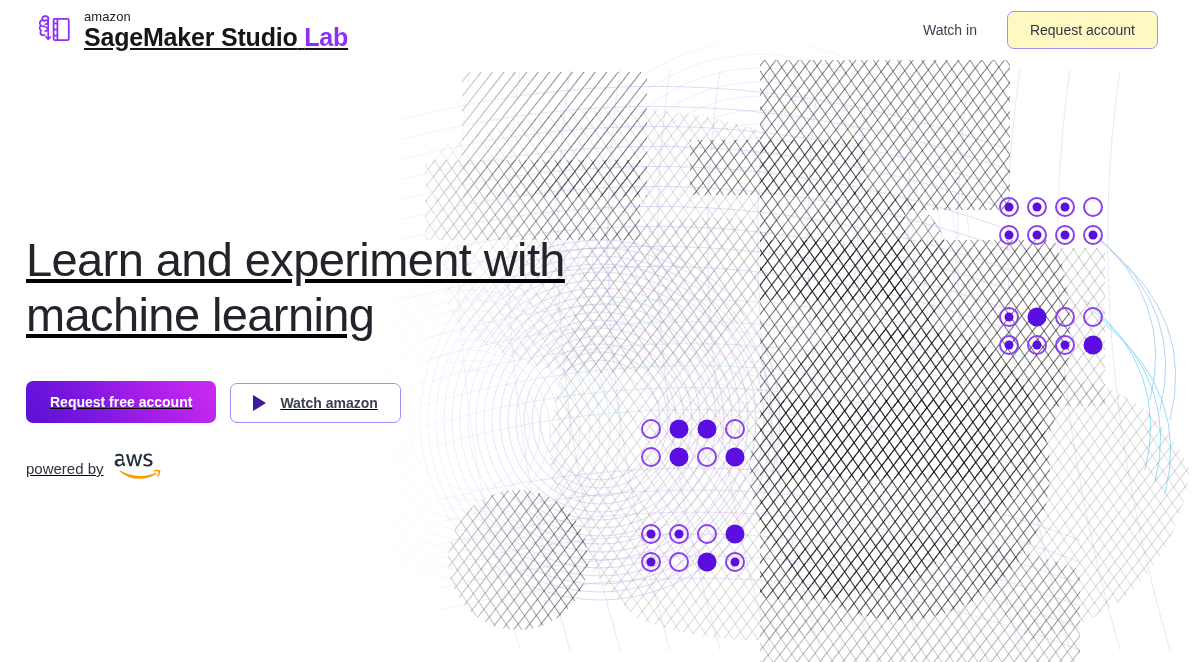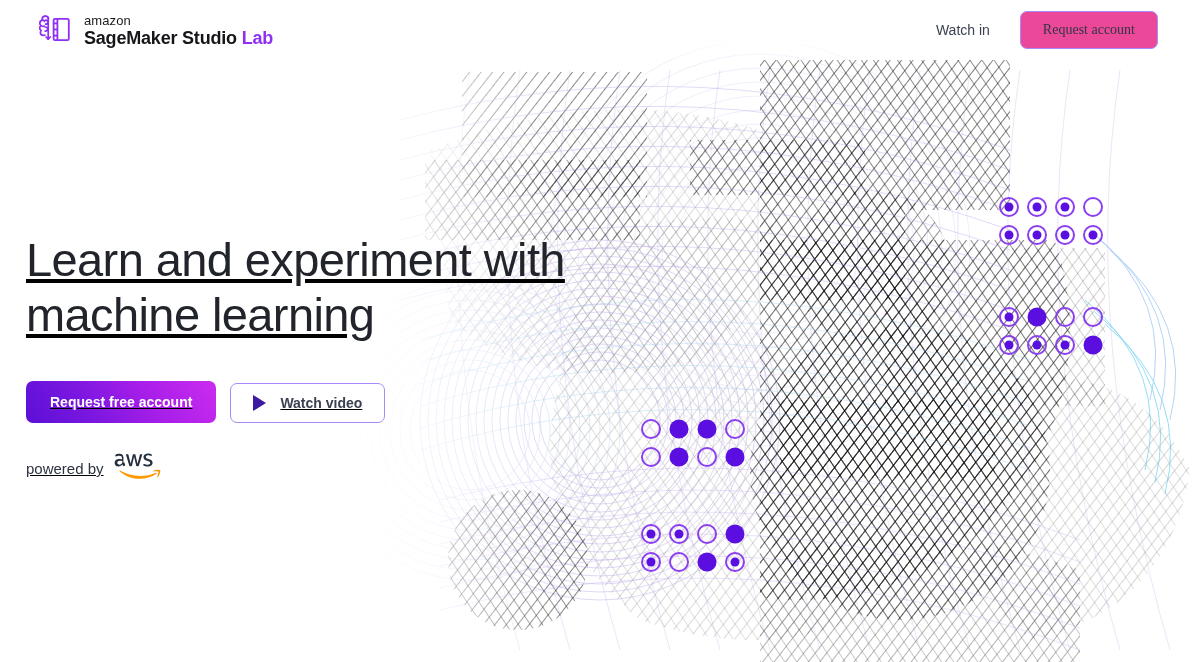--- a/index.html
+++ b/index.html
@@ -34,37 +34,37 @@
     display:flex; align-items:center; z-index:20;
   }
   .brand { display:flex; align-items:center; gap:10px; padding-left:34px; }
   .brand-icon { width:40px; height:36px; flex:0 0 auto; }
   .brand-text { line-height:1; }
   .brand-amazon {
     font-size:13px; color:#1b1b1f; font-weight:400;
     letter-spacing:.1px; display:block; margin-bottom:2px;
   }
   .brand-product {
-    font-size:18px; font-weight:700; color:#16161a;
-    letter-spacing:-.2px; display:block;
+    font-size:25px; font-weight:700; color:#16161a;
+    letter-spacing:-.2px; display:block;text-decoration:underline;
   }
   .brand-lab { color:#8f2ff5; font-weight:700; }
 
   .header-actions {
     margin-left:auto; display:flex; align-items:center;
     gap:28px; padding-right:42px;
   }
   .signin {
     font-size:14px; color:#3b4151; background:none; border:none;
     cursor:pointer; font-family:inherit; padding:6px 2px;
   }
   .req-account {
-    font-size:14px; color:#2f3645; background:#ec4899;
+    font-size:14px; color:#2f3645; background:#fef9c3;
     border:1.4px solid #a78bfa; border-radius:7px;
-    padding:10px 22px; cursor:pointer; font-family:Liberation Serif, serif;
+    padding:10px 22px; cursor:pointer; font-family:Liberation Sans, sans-serif;
     white-space:nowrap;
   }
 
   
   .hero-copy { position:absolute; left:26px; top:232px; z-index:10; width:600px;text-decoration:underline; }
   .headline {
     font-size:47px; font-weight:300; line-height:1.18;
     color:#22242b; letter-spacing:-.6px; white-space:pre-line;
   }
   .subhead {
@@ -500,21 +500,21 @@
     </div>
   </div>
 
   <div class="hero-copy">
     <h1 class="headline">Learn and experiment with
 machine learning</h1>
     <div class="cta-row">
       <button class="btn-primary">Request free account</button>
       <button class="btn-secondary">
         <span class="play-tri"></span>
-        <span>Watch video</span>
+        <span>Watch amazon</span>
       </button>
     </div>
     <div class="powered">
       <span class="powered-label">powered by</span>
       <span class="aws-logo">
         <svg viewBox="0 0 48 30" width="48" height="30" xmlns="http://www.w3.org/2000/svg">
           <g fill="#252f3e">
             <path d="M11.6 11.6c0 .5.05.9.15 1.2.1.3.25.63.45 1 .07.11.1.22.1.32 0 .14-.08.28-.26.42l-.87.58a.66.66 0 0 1-.36.12c-.14 0-.28-.07-.42-.2a4.3 4.3 0 0 1-.5-.66 11 11 0 0 1-.44-.83c-1.08 1.27-2.43 1.9-4.06 1.9-1.16 0-2.08-.33-2.76-1a3.55 3.55 0 0 1-1.02-2.66c0-1.13.4-2.05 1.2-2.74.8-.7 1.87-1.04 3.22-1.04.45 0 .9.04 1.4.1.48.08.98.18 1.5.3v-.95c0-1.02-.21-1.73-.63-2.14-.43-.41-1.15-.61-2.18-.61-.47 0-.95.05-1.44.17-.5.11-.97.26-1.43.44-.21.1-.37.15-.46.18a.8.8 0 0 1-.21.04c-.19 0-.28-.14-.28-.42v-.67c0-.21.03-.37.1-.47a1 1 0 0 1 .37-.28A7.6 7.6 0 0 1 3.8 3a8.1 8.1 0 0 1 2.07-.25c1.58 0 2.73.36 3.47 1.08.73.72 1.1 1.81 1.1 3.28v4.32zM6.1 13.67c.44 0 .9-.08 1.38-.24.48-.16.91-.46 1.27-.86.22-.26.38-.55.46-.88.08-.33.13-.73.13-1.2v-.57a10.9 10.9 0 0 0-2.44-.28c-.87 0-1.5.17-1.93.52-.42.35-.63.85-.63 1.5 0 .62.16 1.08.48 1.39.32.32.78.47 1.38.47zm10.9 1.47c-.24 0-.4-.04-.5-.13-.11-.08-.2-.27-.28-.52l-3.15-10.4a2.4 2.4 0 0 1-.12-.54c0-.21.1-.33.32-.33h1.36c.25 0 .43.04.52.13.11.08.19.27.27.52l2.26 8.9 2.1-8.9c.06-.26.14-.44.24-.52.1-.09.29-.13.53-.13h1.1c.26 0 .44.04.54.13.1.08.19.26.24.52l2.12 9 2.33-9c.08-.26.17-.44.27-.52.1-.09.28-.13.52-.13h1.29c.21 0 .33.1.33.33 0 .07-.01.14-.03.22a1.9 1.9 0 0 1-.1.35l-3.23 10.4c-.08.26-.17.44-.28.52-.1.09-.28.13-.5.13h-1.19c-.26 0-.44-.04-.54-.13-.1-.1-.19-.27-.24-.54l-2.09-8.68-2.08 8.67c-.06.27-.14.45-.24.54-.1.09-.29.13-.54.13h-1.2zm17.45.37c-.7 0-1.4-.08-2.07-.24a6.1 6.1 0 0 1-1.55-.54c-.2-.11-.33-.23-.38-.35a.88.88 0 0 1-.07-.35v-.7c0-.28.1-.42.31-.42.08 0 .17.02.25.05l.35.15c.47.21.98.37 1.52.48.56.11 1.1.17 1.66.17.88 0 1.56-.15 2.03-.46.47-.31.72-.76.72-1.34 0-.4-.13-.72-.38-.99-.25-.27-.72-.51-1.4-.74l-2.02-.63c-1.01-.32-1.76-.79-2.22-1.42a3.32 3.32 0 0 1-.7-2.02c0-.58.13-1.1.38-1.55.25-.45.58-.84 1-1.15.42-.33.9-.57 1.46-.74a6.1 6.1 0 0 1 1.77-.24c.3 0 .62.02.92.06.32.04.6.1.9.15.27.07.53.14.78.22.25.08.44.16.58.24.19.11.33.22.41.35.08.11.12.26.12.46v.65c0 .28-.1.43-.31.43-.11 0-.29-.06-.52-.17a6.3 6.3 0 0 0-2.63-.53c-.8 0-1.43.13-1.86.4-.44.26-.66.67-.66 1.25 0 .4.14.73.42 1 .28.27.8.54 1.54.78l1.98.63c1 .32 1.72.76 2.15 1.34.43.57.64 1.23.64 1.96 0 .6-.12 1.14-.36 1.61-.25.47-.59.89-1.02 1.22-.43.35-.95.6-1.55.79a6.7 6.7 0 0 1-2 .29z"></path>
           </g>
           <g fill="#ff9900">

